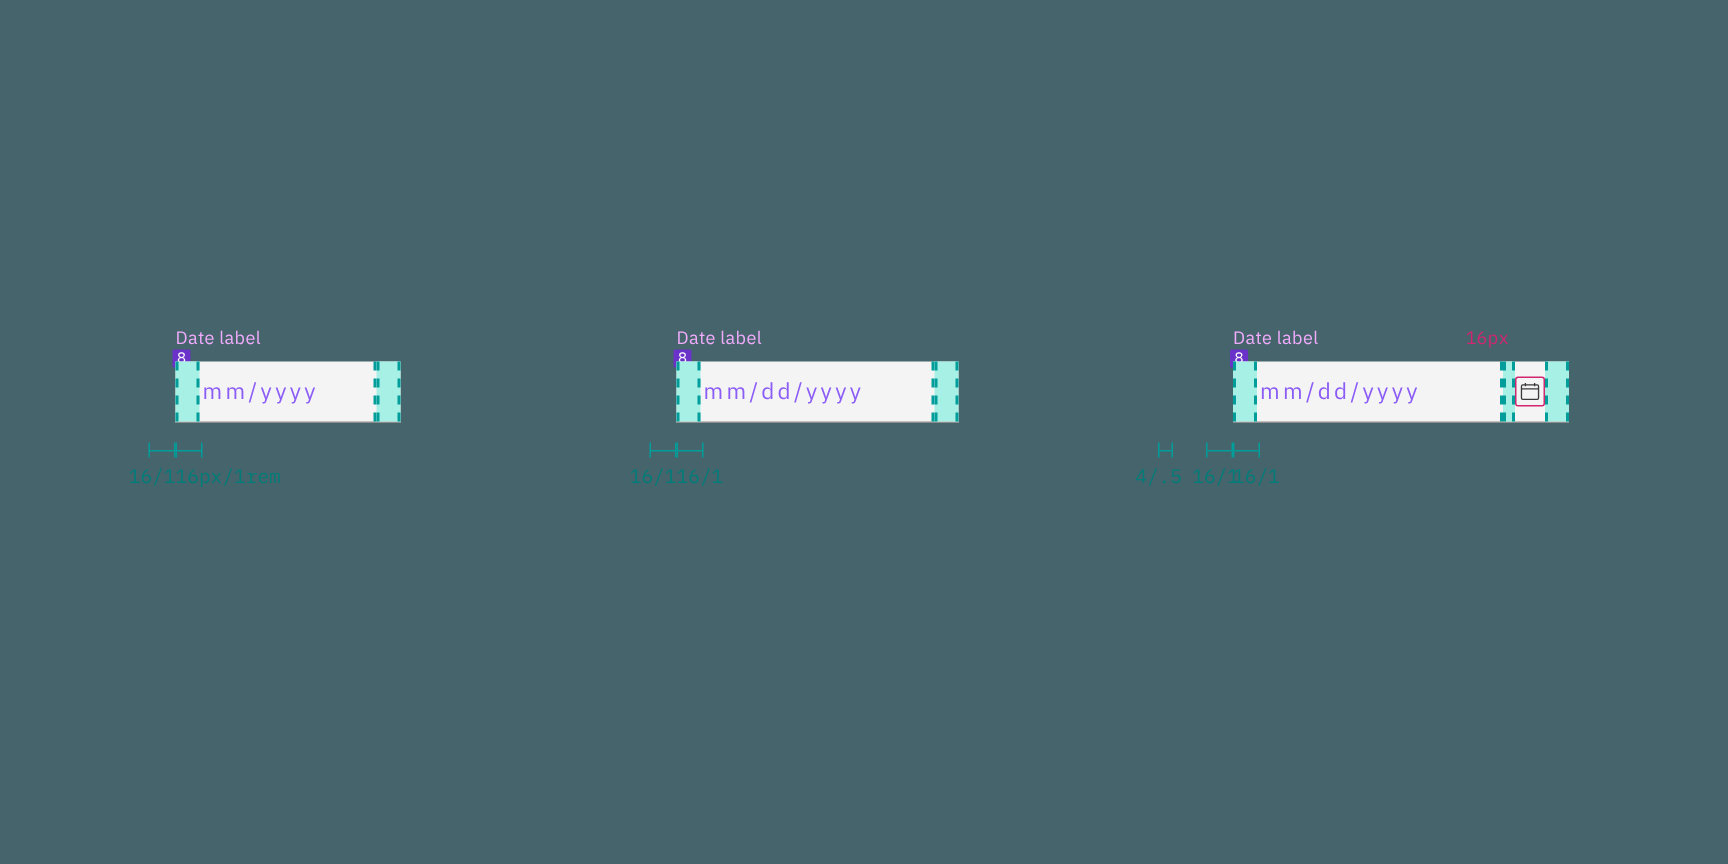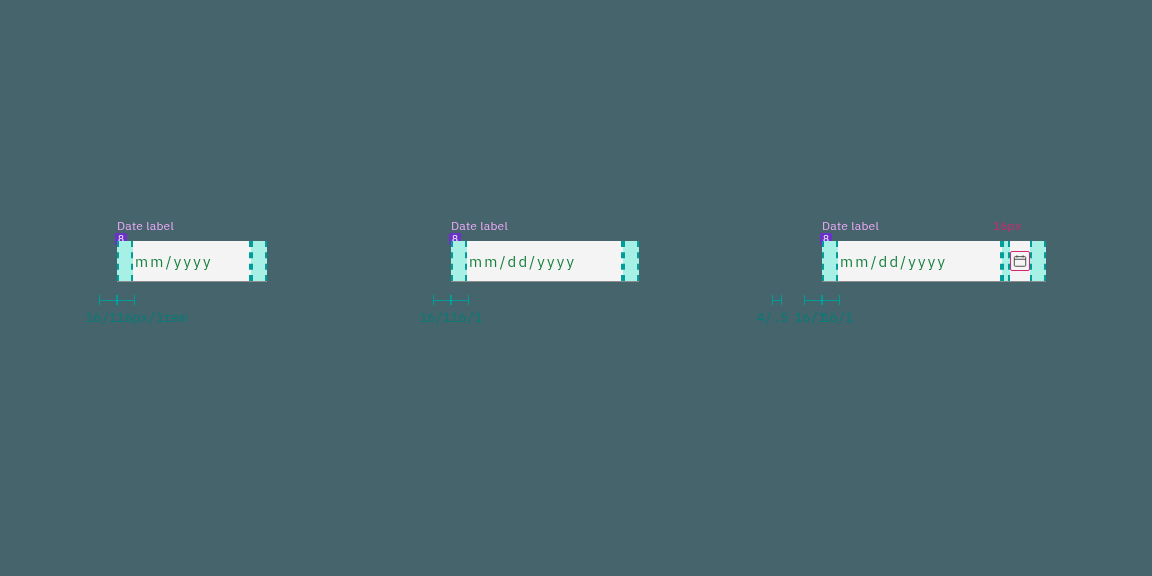--- a/index.html
+++ b/index.html
@@ -42,21 +42,21 @@
   .padL,.padR{
     width:16px;height:100%;
     background:#a7f0e5;
     border-left:2px dashed #009d9a;
     border-right:2px dashed #009d9a;
     box-sizing:border-box;
   }
   .pad8{width:8px}
   .placeholder{
     flex:1;
-    color:#15803d;
+    color:#8b5cf6;
     font-family:"IBM Plex Sans",Arial,sans-serif;
     font-size:15px;
     letter-spacing:.15em;
     padding:0 2px;
     white-space:nowrap;
   }
   .divider{
     width:0;
     border-left:2px dashed #009d9a;
     align-self:stretch;
@@ -147,21 +147,21 @@
       <div class="bar" style="right:0;width:16px"></div>
       <div class="mlabel" style="right:0">16/1</div>
     </div>
   </div>
 </div>
 
 <div class="spec" style="left:822px;top:218px;width:224px">
   <div class="label">Date label</div>
   <span class="badge" style="left:-2px;top:15px">8</span>
 
-  <div class="sizecallout" style="right:24px;top:0">16px</div>
+  <div class="sizecallout" style="right:40px;top:0">16px</div>
 
   <div class="fieldwrap">
     <div class="field">
       <div class="padL"></div>
       <div class="placeholder">mm/dd/yyyy</div>
       <div class="divider"></div>
       <div class="padR pad8"></div>
       <div class="iconbox">
         <svg viewBox="0 0 16 16" fill="none" stroke="#3a3a3a" stroke-width="1">
           <rect x="1.5" y="3" width="13" height="11" rx="1"></rect>

